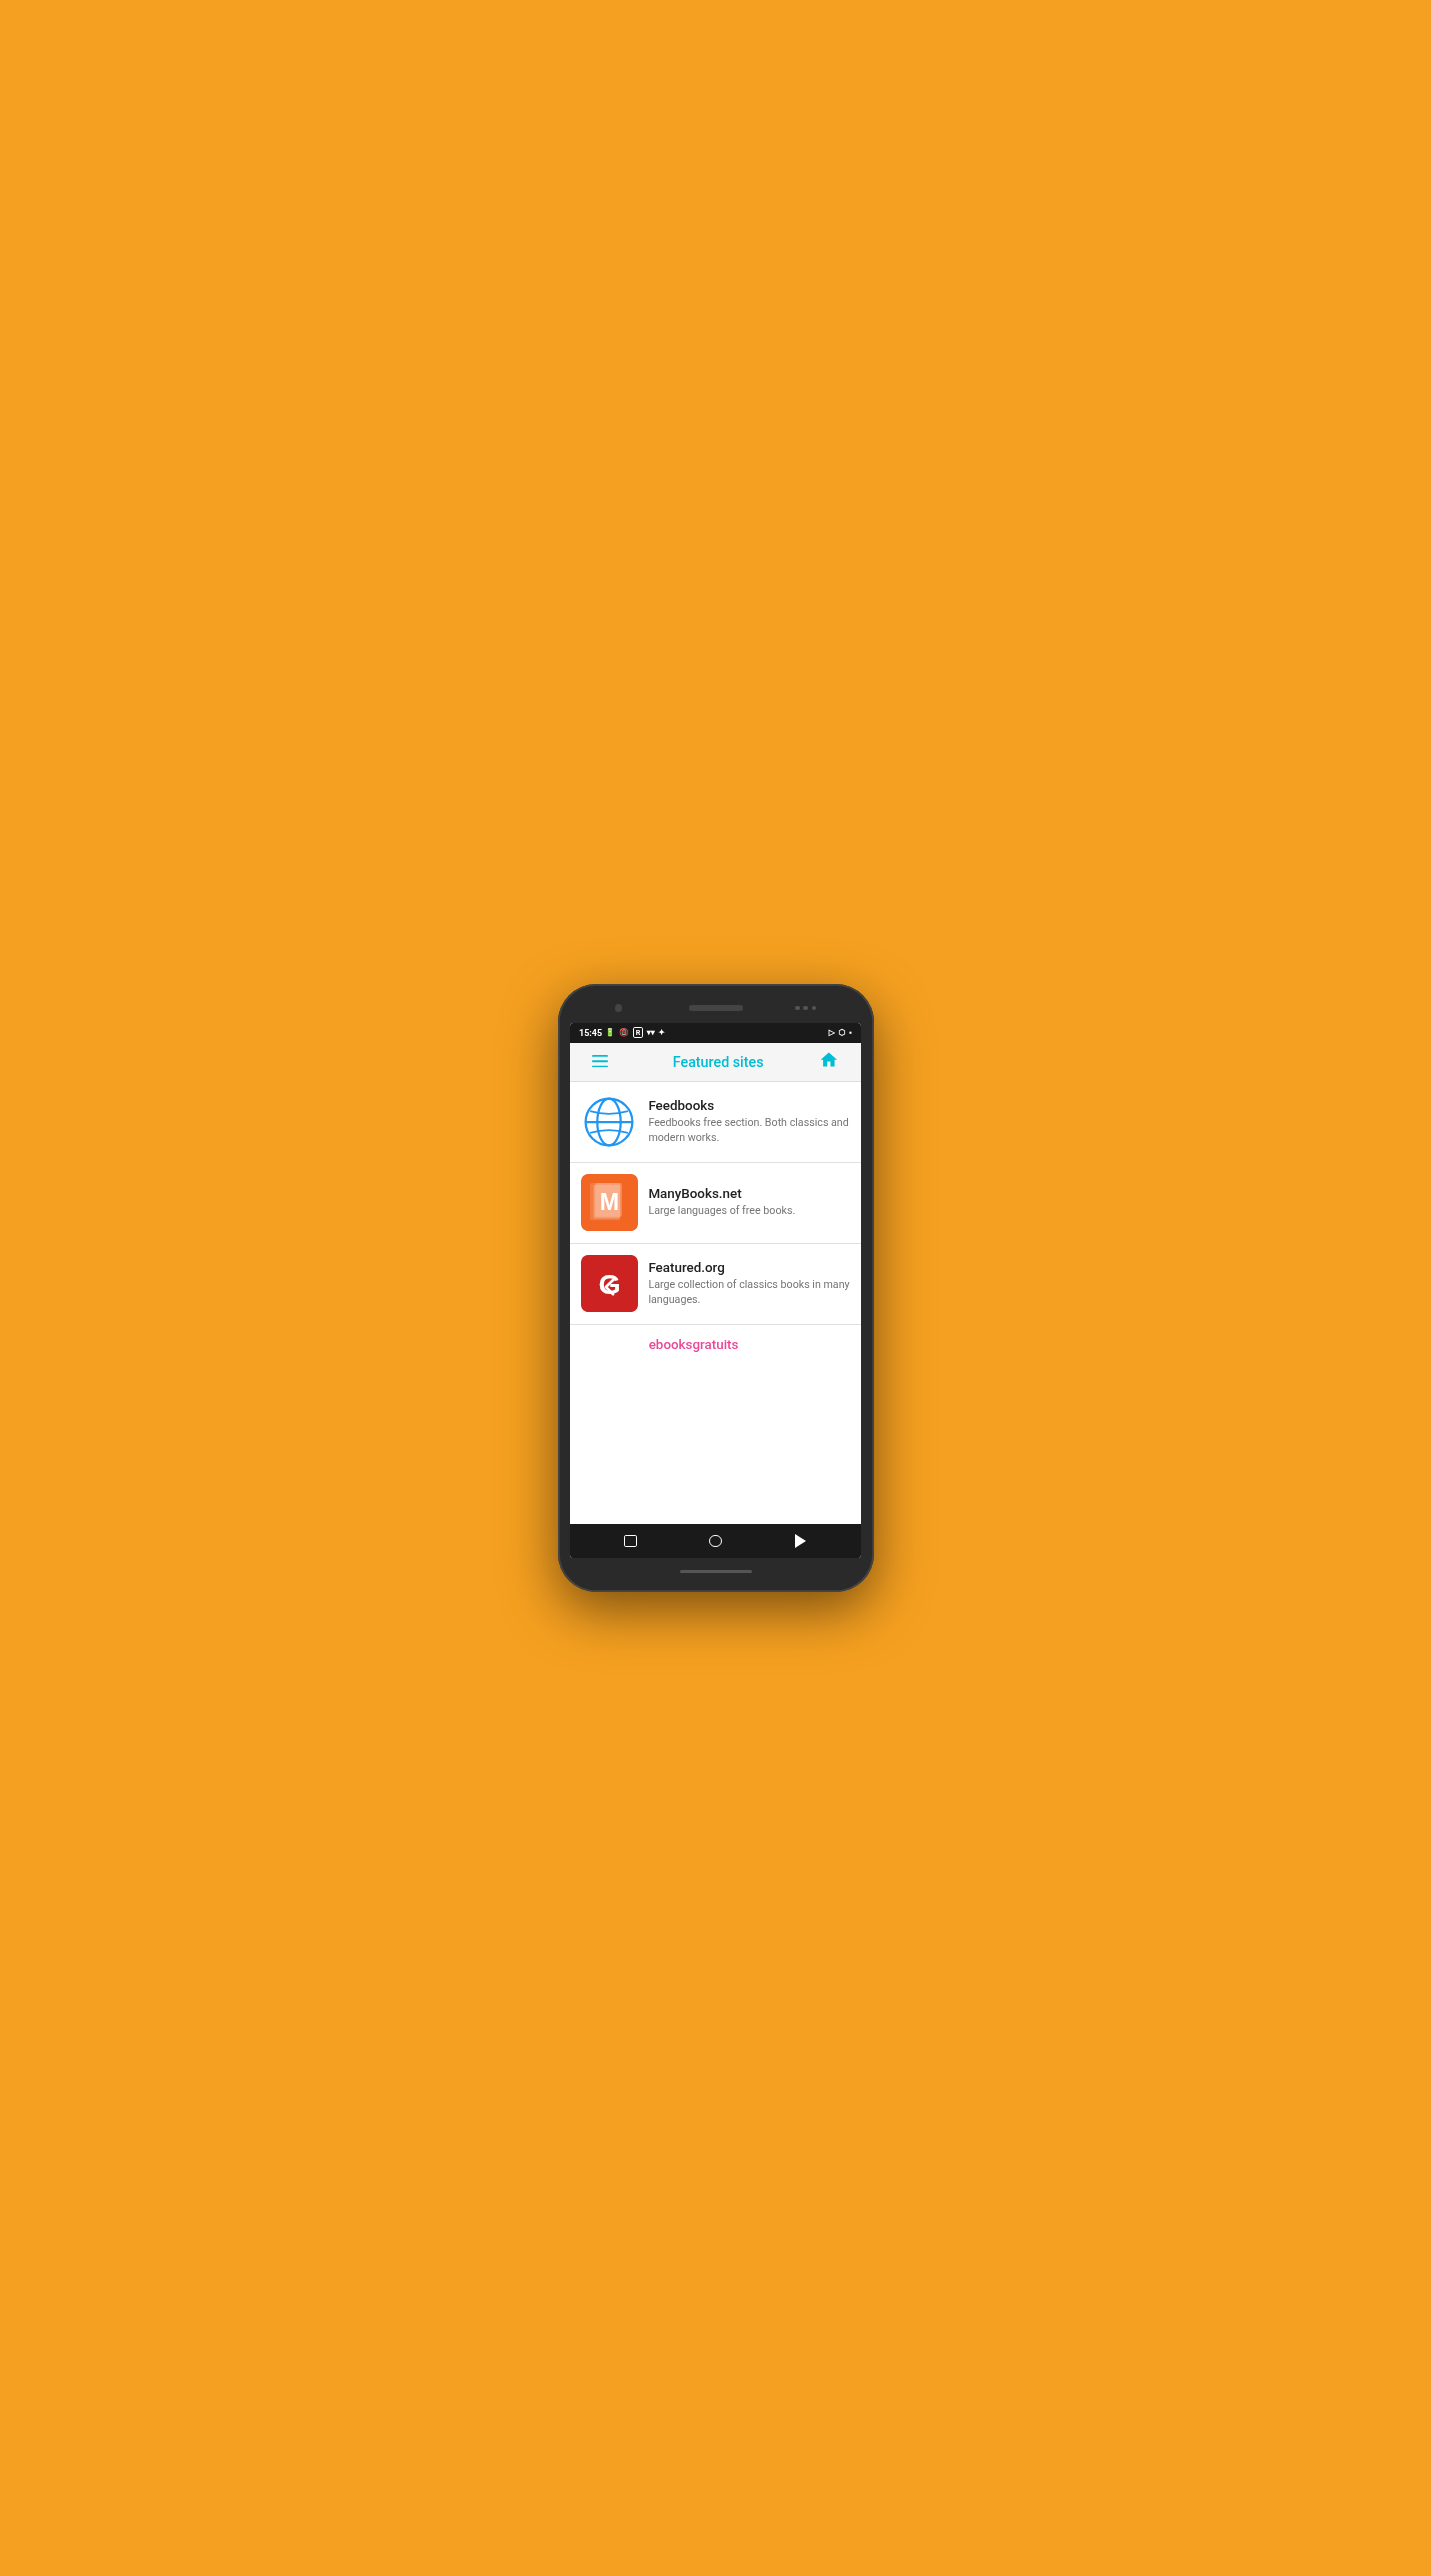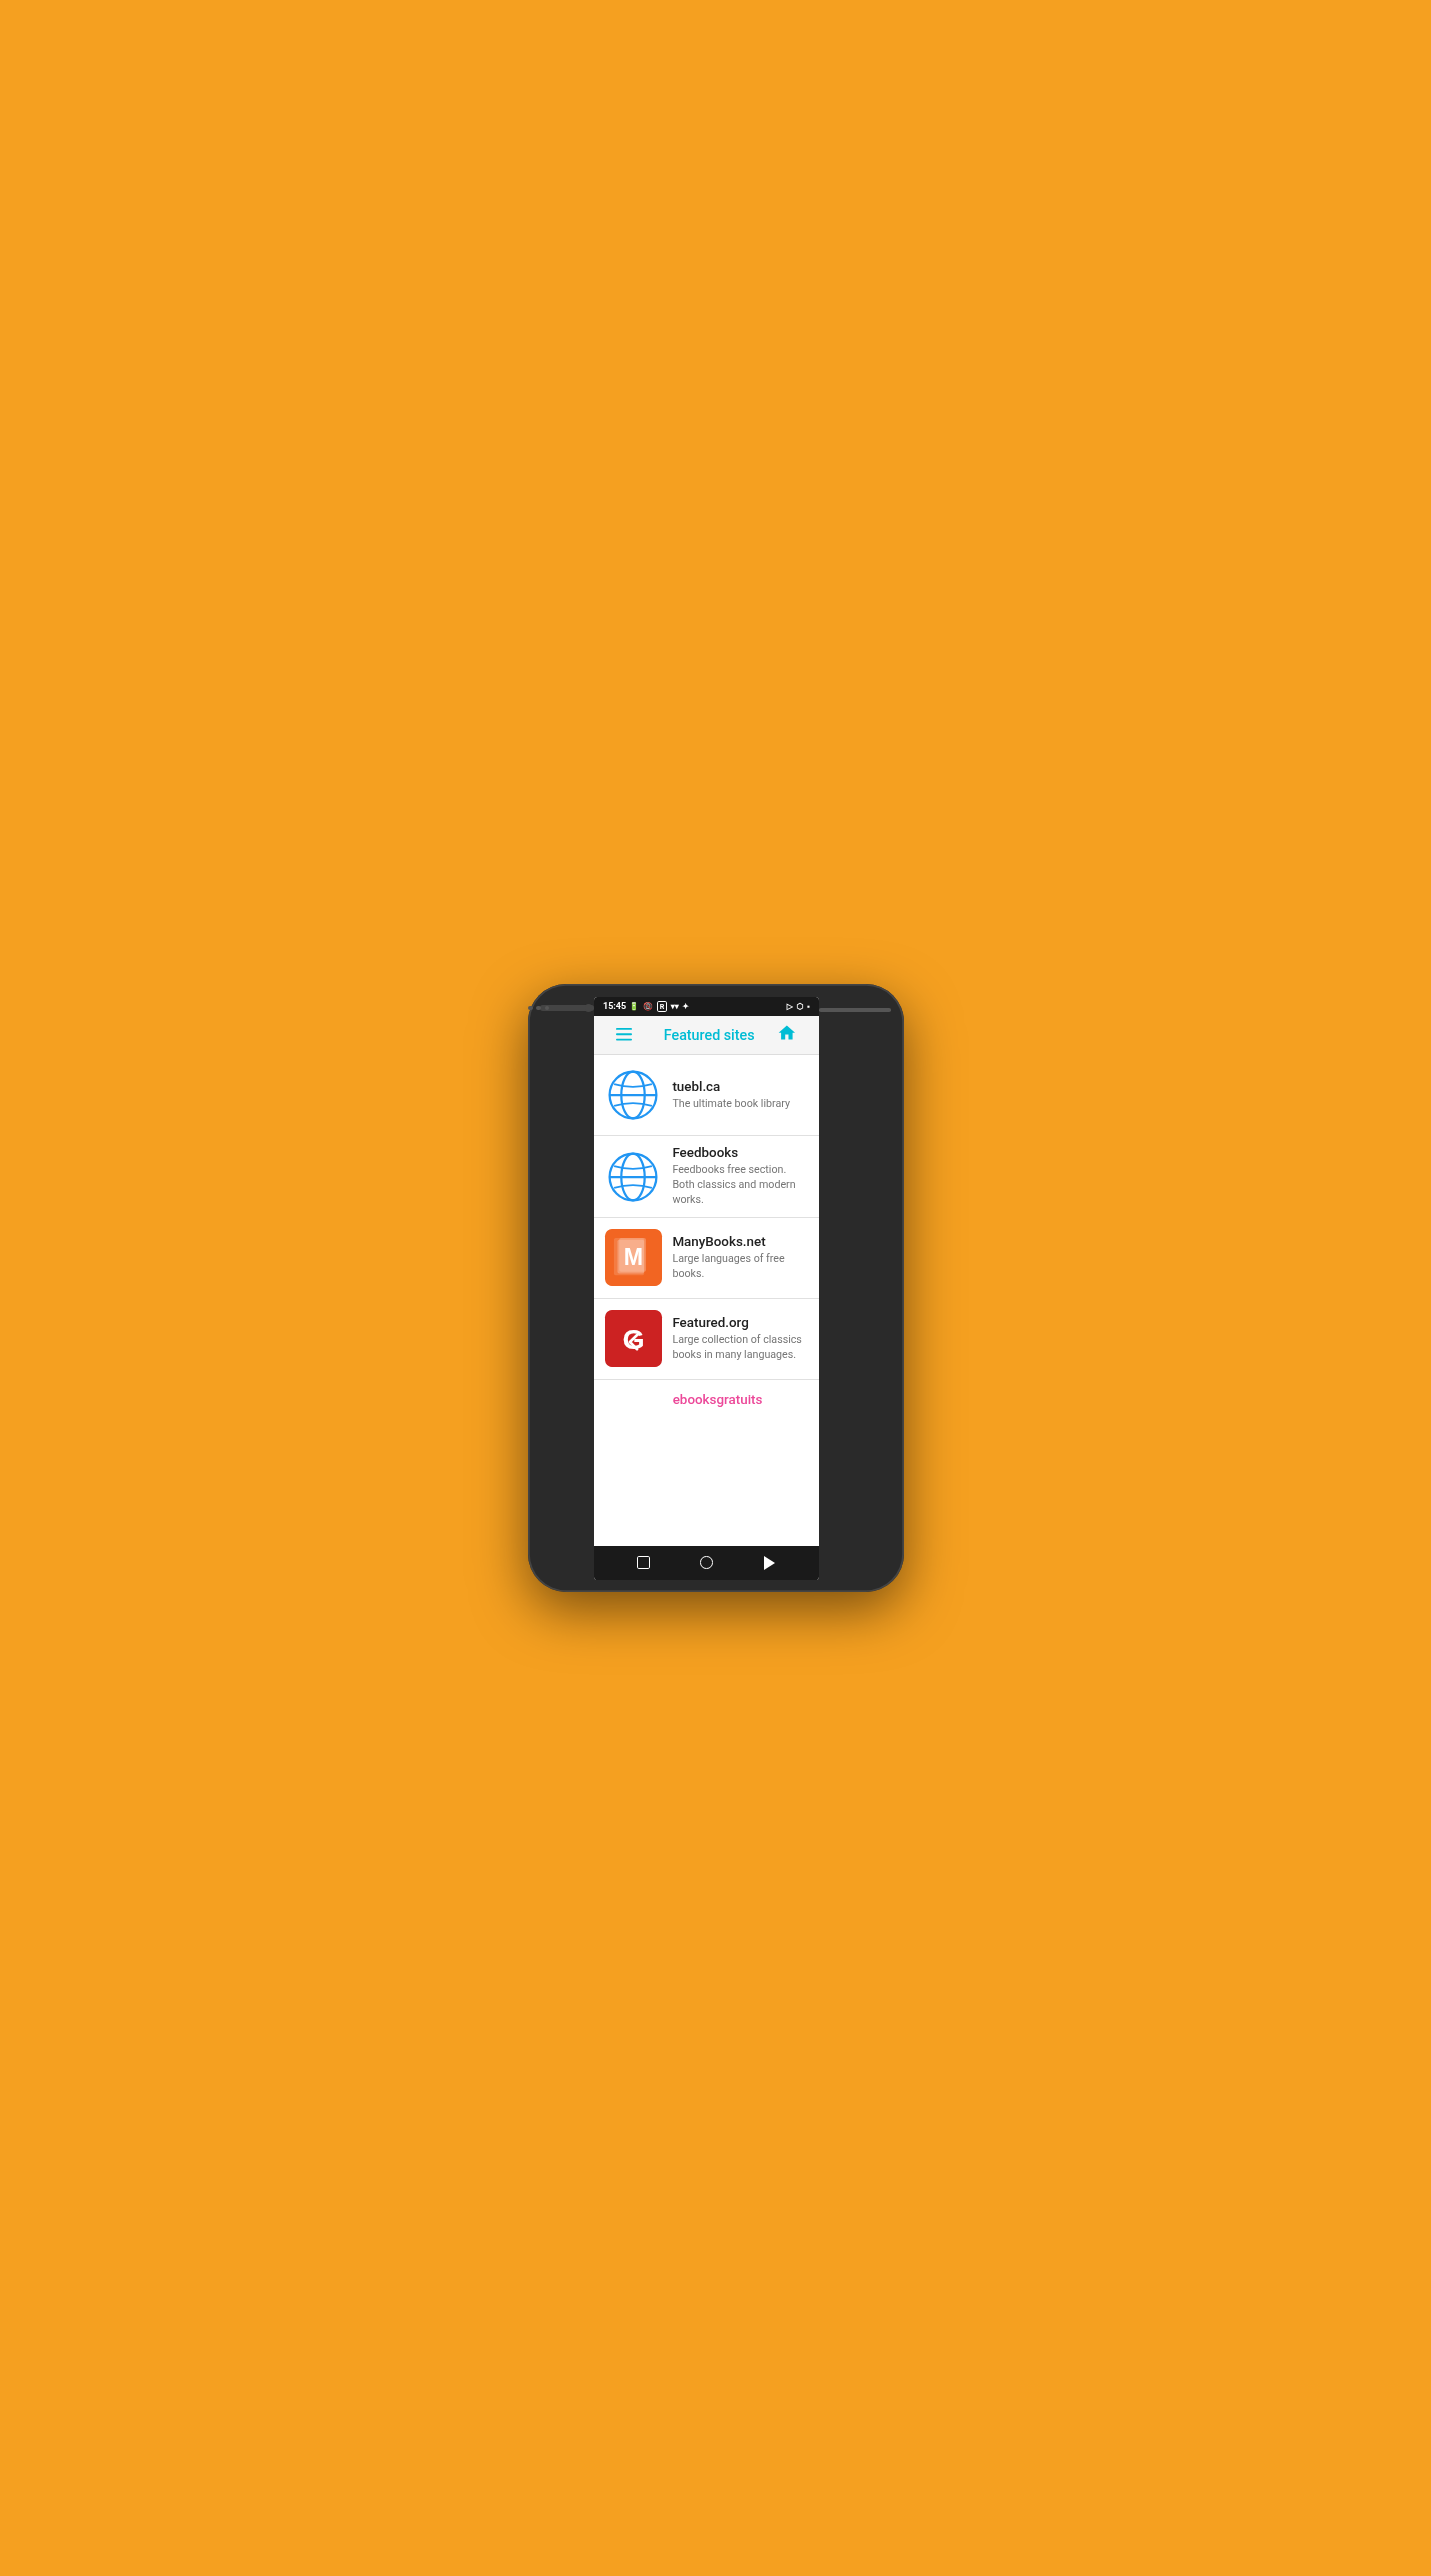--- a/index.html
+++ b/index.html
@@ -7,28 +7,28 @@
     body {
       background-color: #F5A020;
       display: flex;
       justify-content: center;
       align-items: center;
       min-height: 100vh;
       font-family: 'Roboto', Arial, sans-serif;
     }
 
     .phone-outer {
-      width: 376px;
+      width: 316px;
       height: 608px;
       background: #2a2a2a;
       border-radius: 38px;
       padding: 12.5px;
       box-shadow: 0 18px 54px rgba(0,0,0,0.5), inset 0 0 0 1.8px #444;
       display: flex;
-      flex-direction: row;
+      flex-direction: column;
       position: relative;
     }
 
     .phone-top-bar {
       display: flex;
       justify-content: center;
       align-items: center;
       height: 23px;
       position: relative;
       margin-bottom: 3.6px;
@@ -329,47 +329,32 @@
       <span class="app-bar-title">Featured sites</span>
       <div class="home-icon">
         <svg width="19.7" height="19.7" viewBox="0 0 24 24" fill="#00BCD4">
           <path d="M10 20v-6h4v6h5v-8h3L12 3 2 12h3v8z"></path>
         </svg>
       </div>
     </div>
 
     <div class="content">
 
+
       <div class="site-item">
         <div class="site-icon-wrap">
           <svg class="globe-svg" viewBox="0 0 60 60">
             <circle cx="30" cy="30" r="26" fill="none" stroke="#2196F3" stroke-width="2.5"></circle>
             <ellipse cx="30" cy="30" rx="13" ry="26" fill="none" stroke="#2196F3" stroke-width="2.5"></ellipse>
             <line x1="4" y1="30" x2="56" y2="30" stroke="#2196F3" stroke-width="2.5"></line>
             <path d="M9 18 Q30 24 51 18" fill="none" stroke="#2196F3" stroke-width="2"></path>
             <path d="M9 42 Q30 36 51 42" fill="none" stroke="#2196F3" stroke-width="2"></path>
           </svg>
         </div>
         <div class="site-text">
-          <div class="site-name">tuebl.ca</div>
-          <div class="site-desc">The ultimate book library</div>
-        </div>
-      </div>
-
-      <div class="site-item">
-        <div class="site-icon-wrap">
-          <svg class="globe-svg" viewBox="0 0 60 60">
-            <circle cx="30" cy="30" r="26" fill="none" stroke="#2196F3" stroke-width="2.5"></circle>
-            <ellipse cx="30" cy="30" rx="13" ry="26" fill="none" stroke="#2196F3" stroke-width="2.5"></ellipse>
-            <line x1="4" y1="30" x2="56" y2="30" stroke="#2196F3" stroke-width="2.5"></line>
-            <path d="M9 18 Q30 24 51 18" fill="none" stroke="#2196F3" stroke-width="2"></path>
-            <path d="M9 42 Q30 36 51 42" fill="none" stroke="#2196F3" stroke-width="2"></path>
-          </svg>
-        </div>
-        <div class="site-text">
           <div class="site-name">Feedbooks</div>
           <div class="site-desc">Feedbooks free section. Both classics and modern works.</div>
         </div>
       </div>
 
       <div class="site-item">
         <div class="site-icon-wrap">
           <div class="manybooks-icon">
             <svg width="57" height="57" viewBox="0 0 64 64">
               <rect width="64" height="64" rx="10" fill="#F26522"></rect>

